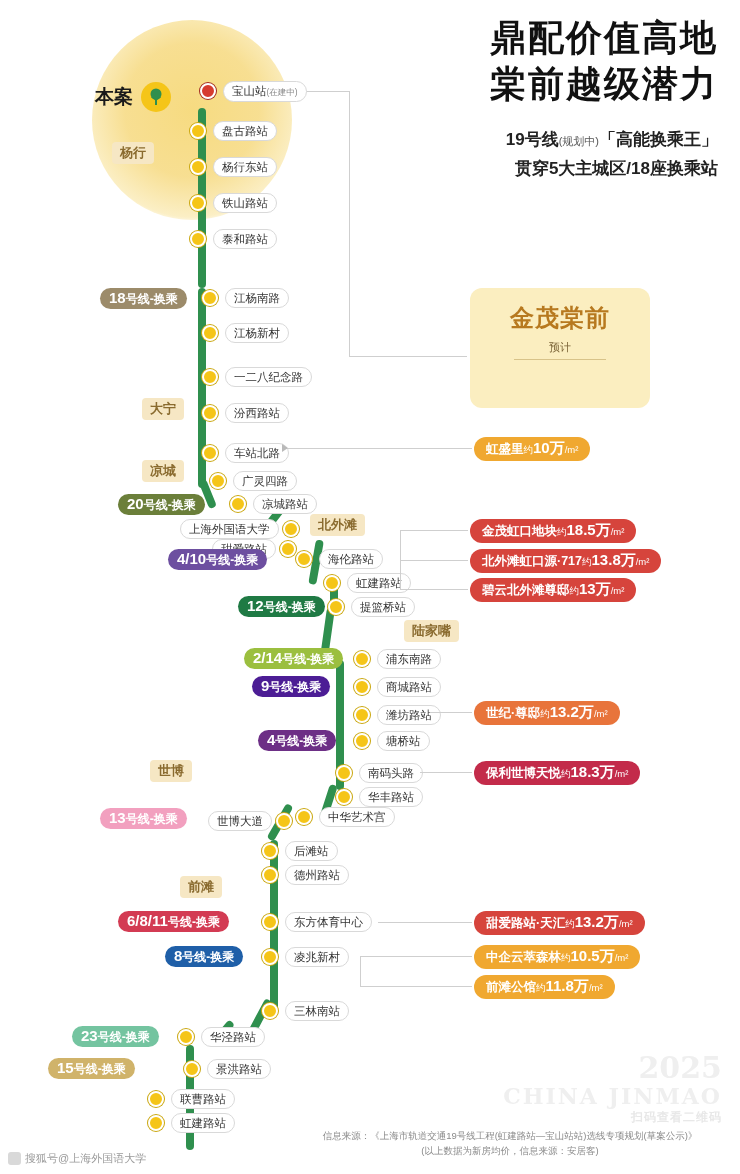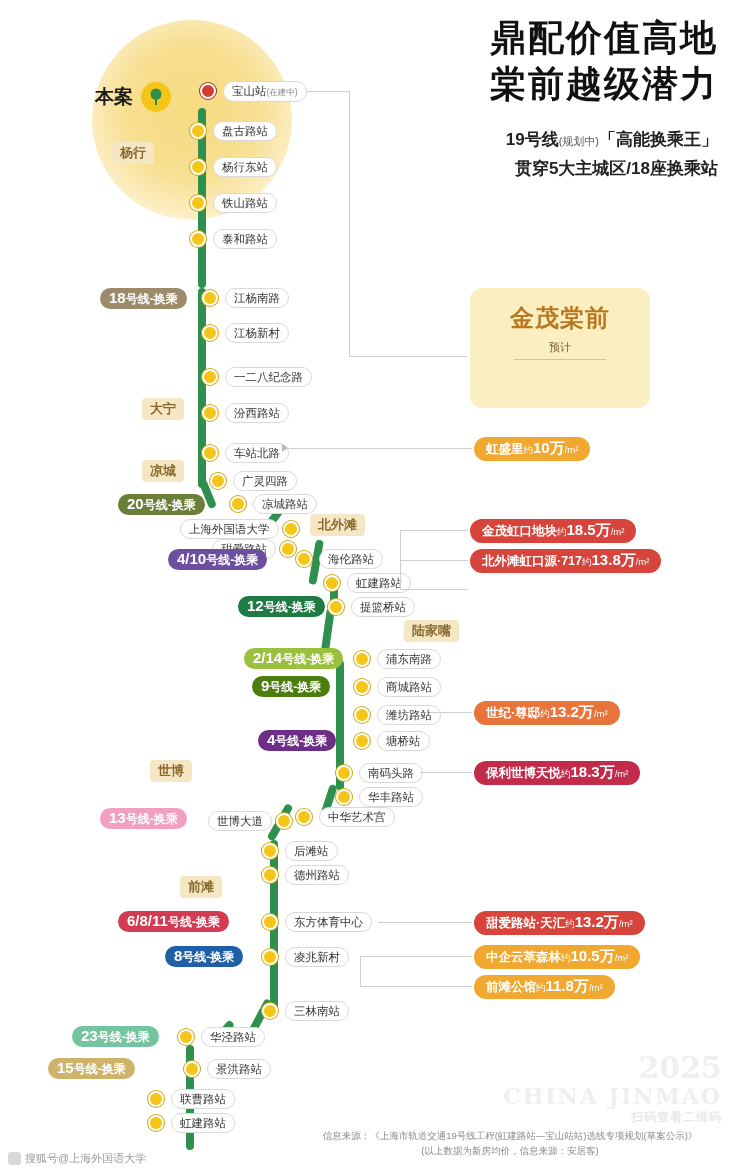--- a/index.html
+++ b/index.html
@@ -302,21 +302,21 @@
   </div>
   <div class="chip" style="left:168px;top:549px;background:#6d4fa0;">
     <span class="n">4/10</span><span>号线-换乘</span>
   </div>
   <div class="chip" style="left:238px;top:596px;background:#1f7a44;">
     <span class="n">12</span><span>号线-换乘</span>
   </div>
   <div class="chip" style="left:244px;top:648px;background:#9bbf3f;">
     <span class="n">2/14</span><span>号线-换乘</span>
   </div>
-  <div class="chip" style="left:252px;top:676px;background:#4d7c0f;">
+  <div class="chip" style="left:252px;top:676px;background:#4c1d95;">
     <span class="n">9</span><span>号线-换乘</span>
   </div>
   <div class="chip" style="left:258px;top:730px;background:#6d2f86;">
     <span class="n">4</span><span>号线-换乘</span>
   </div>
   <div class="chip" style="left:100px;top:808px;background:#f2a0bf;">
     <span class="n">13</span><span>号线-换乘</span>
   </div>
   <div class="chip" style="left:118px;top:911px;background:#d33b53;">
     <span class="n">6/8/11</span><span>号线-换乘</span>
@@ -348,20 +348,23 @@
   <div class="connector" style="left:400px;top:530px;width:1px;height:60px;"></div>
   <div class="connector" style="left:400px;top:530px;width:68px;height:1px;"></div>
   <div class="connector" style="left:400px;top:560px;width:68px;height:1px;"></div>
   <div class="connector" style="left:400px;top:589px;width:68px;height:1px;"></div>
   <div class="pill" style="left:470px;top:519px;background:#d6443c;">
     <span>金茂虹口地块</span><span class="u">约</span><span class="num">18.5万</span><span class="u">/m²</span>
   </div>
   <div class="pill" style="left:470px;top:549px;background:#d6443c;">
     <span>北外滩虹口源·717</span><span class="u">约</span><span class="num">13.8万</span><span class="u">/m²</span>
   </div>
+  <div class="pill" style="left:470px;top:578px;background:#d6443c;">
+    <span>碧云北外滩尊邸</span><span class="u">约</span><span class="num">13万</span><span class="u">/m²</span>
+  </div>
 
   <div class="connector" style="left:430px;top:712px;width:42px;height:1px;"></div>
   <div class="pill" style="left:474px;top:701px;background:#e8743b;">
     <span>世纪·尊邸</span><span class="u">约</span><span class="num">13.2万</span><span class="u">/m²</span>
   </div>
 
   <div class="connector" style="left:420px;top:772px;width:52px;height:1px;"></div>
   <div class="pill" style="left:474px;top:761px;background:#c32b4a;">
     <span>保利世博天悦</span><span class="u">约</span><span class="num">18.3万</span><span class="u">/m²</span>
   </div>

